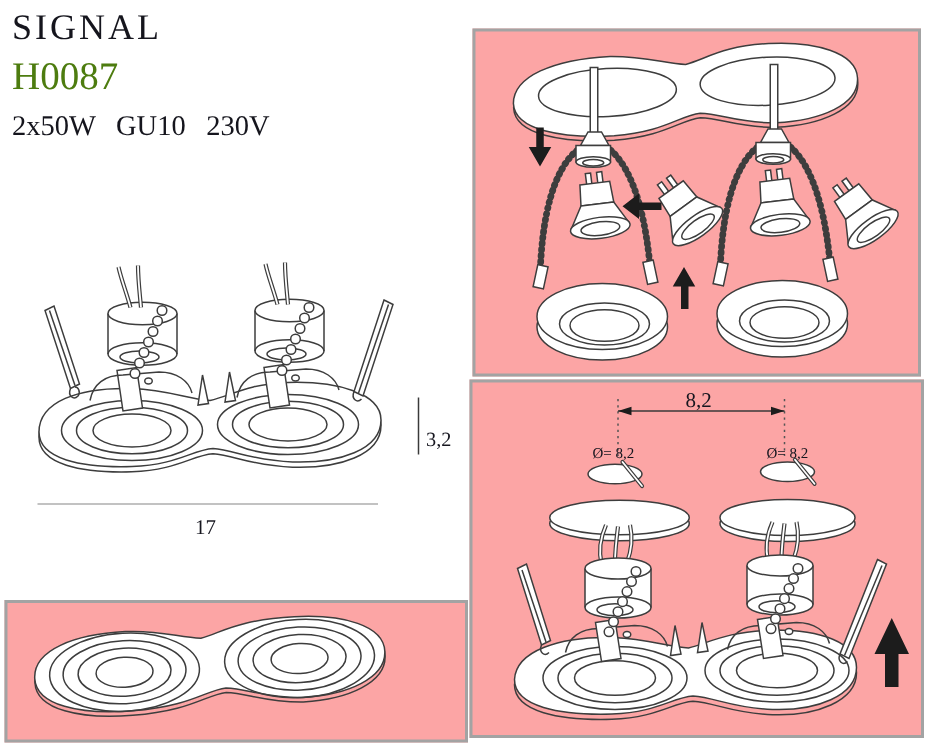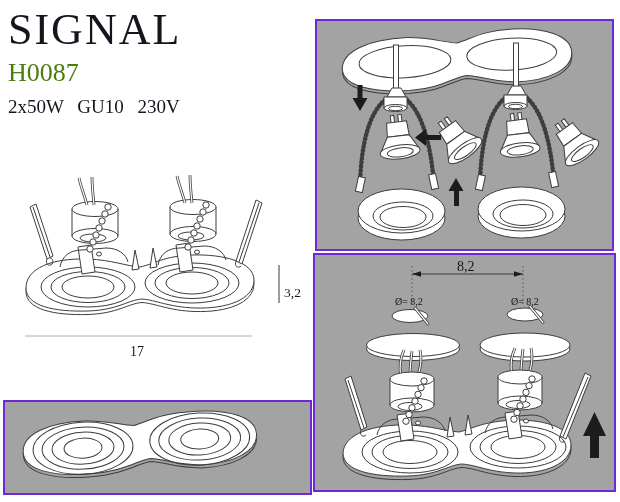--- a/index.html
+++ b/index.html
@@ -1,23 +1,23 @@
 <!DOCTYPE html>
 <html><head>
 <meta charset="utf-8">
 <style>
   html,body{margin:0;padding:0;}
   body{width:620px;height:502px;background:#fff;position:relative;overflow:hidden;
        font-family:"Liberation Serif", serif;}
   .sheet{position:absolute;inset:0;}
   .hdr{position:absolute;left:8px;top:6px;}
-  .title{font-size:44px;letter-spacing:2px;color:#15151d;font-weight:400;line-height:1.1;}
+  .title{font-size:24px;letter-spacing:2px;color:#15151d;font-weight:400;line-height:1.1;}
   .code{font-size:26px;color:#4d7c0f;margin-top:5px;line-height:1.05;}
   .specs{font-size:19px;color:#15151d;margin-top:9px;word-spacing:9px;white-space:pre;}
-  .panel{position:absolute;border:2px solid #6d28d9;background:#a3a3a3;box-sizing:border-box;}
+  .panel{position:absolute;border:2px solid #a3a3a3;background:#fca5a5;box-sizing:border-box;}
   #panel-install-bulb{left:315px;top:19px;width:299px;height:232px;}
   #panel-install-mount{left:313px;top:253px;width:303px;height:239px;}
   #panel-top-view{left:3px;top:400px;width:309px;height:95px;}
   #side-view{position:absolute;left:0;top:150px;width:310px;height:215px;}
   svg{display:block;width:100%;height:100%;}
   .ln{stroke:#3d3d3d;fill:none;stroke-width:1;}
   .lw{stroke:#3d3d3d;fill:#fff;stroke-width:1;}
   .chain{stroke:#3d3d3d;stroke-width:4.5;fill:none;stroke-dasharray:.6 3.4;stroke-linecap:round;}
   .arrow{fill:#1c1c1c;stroke:none;}
   .wire{stroke:#3d3d3d;stroke-width:2.8;fill:none;}

